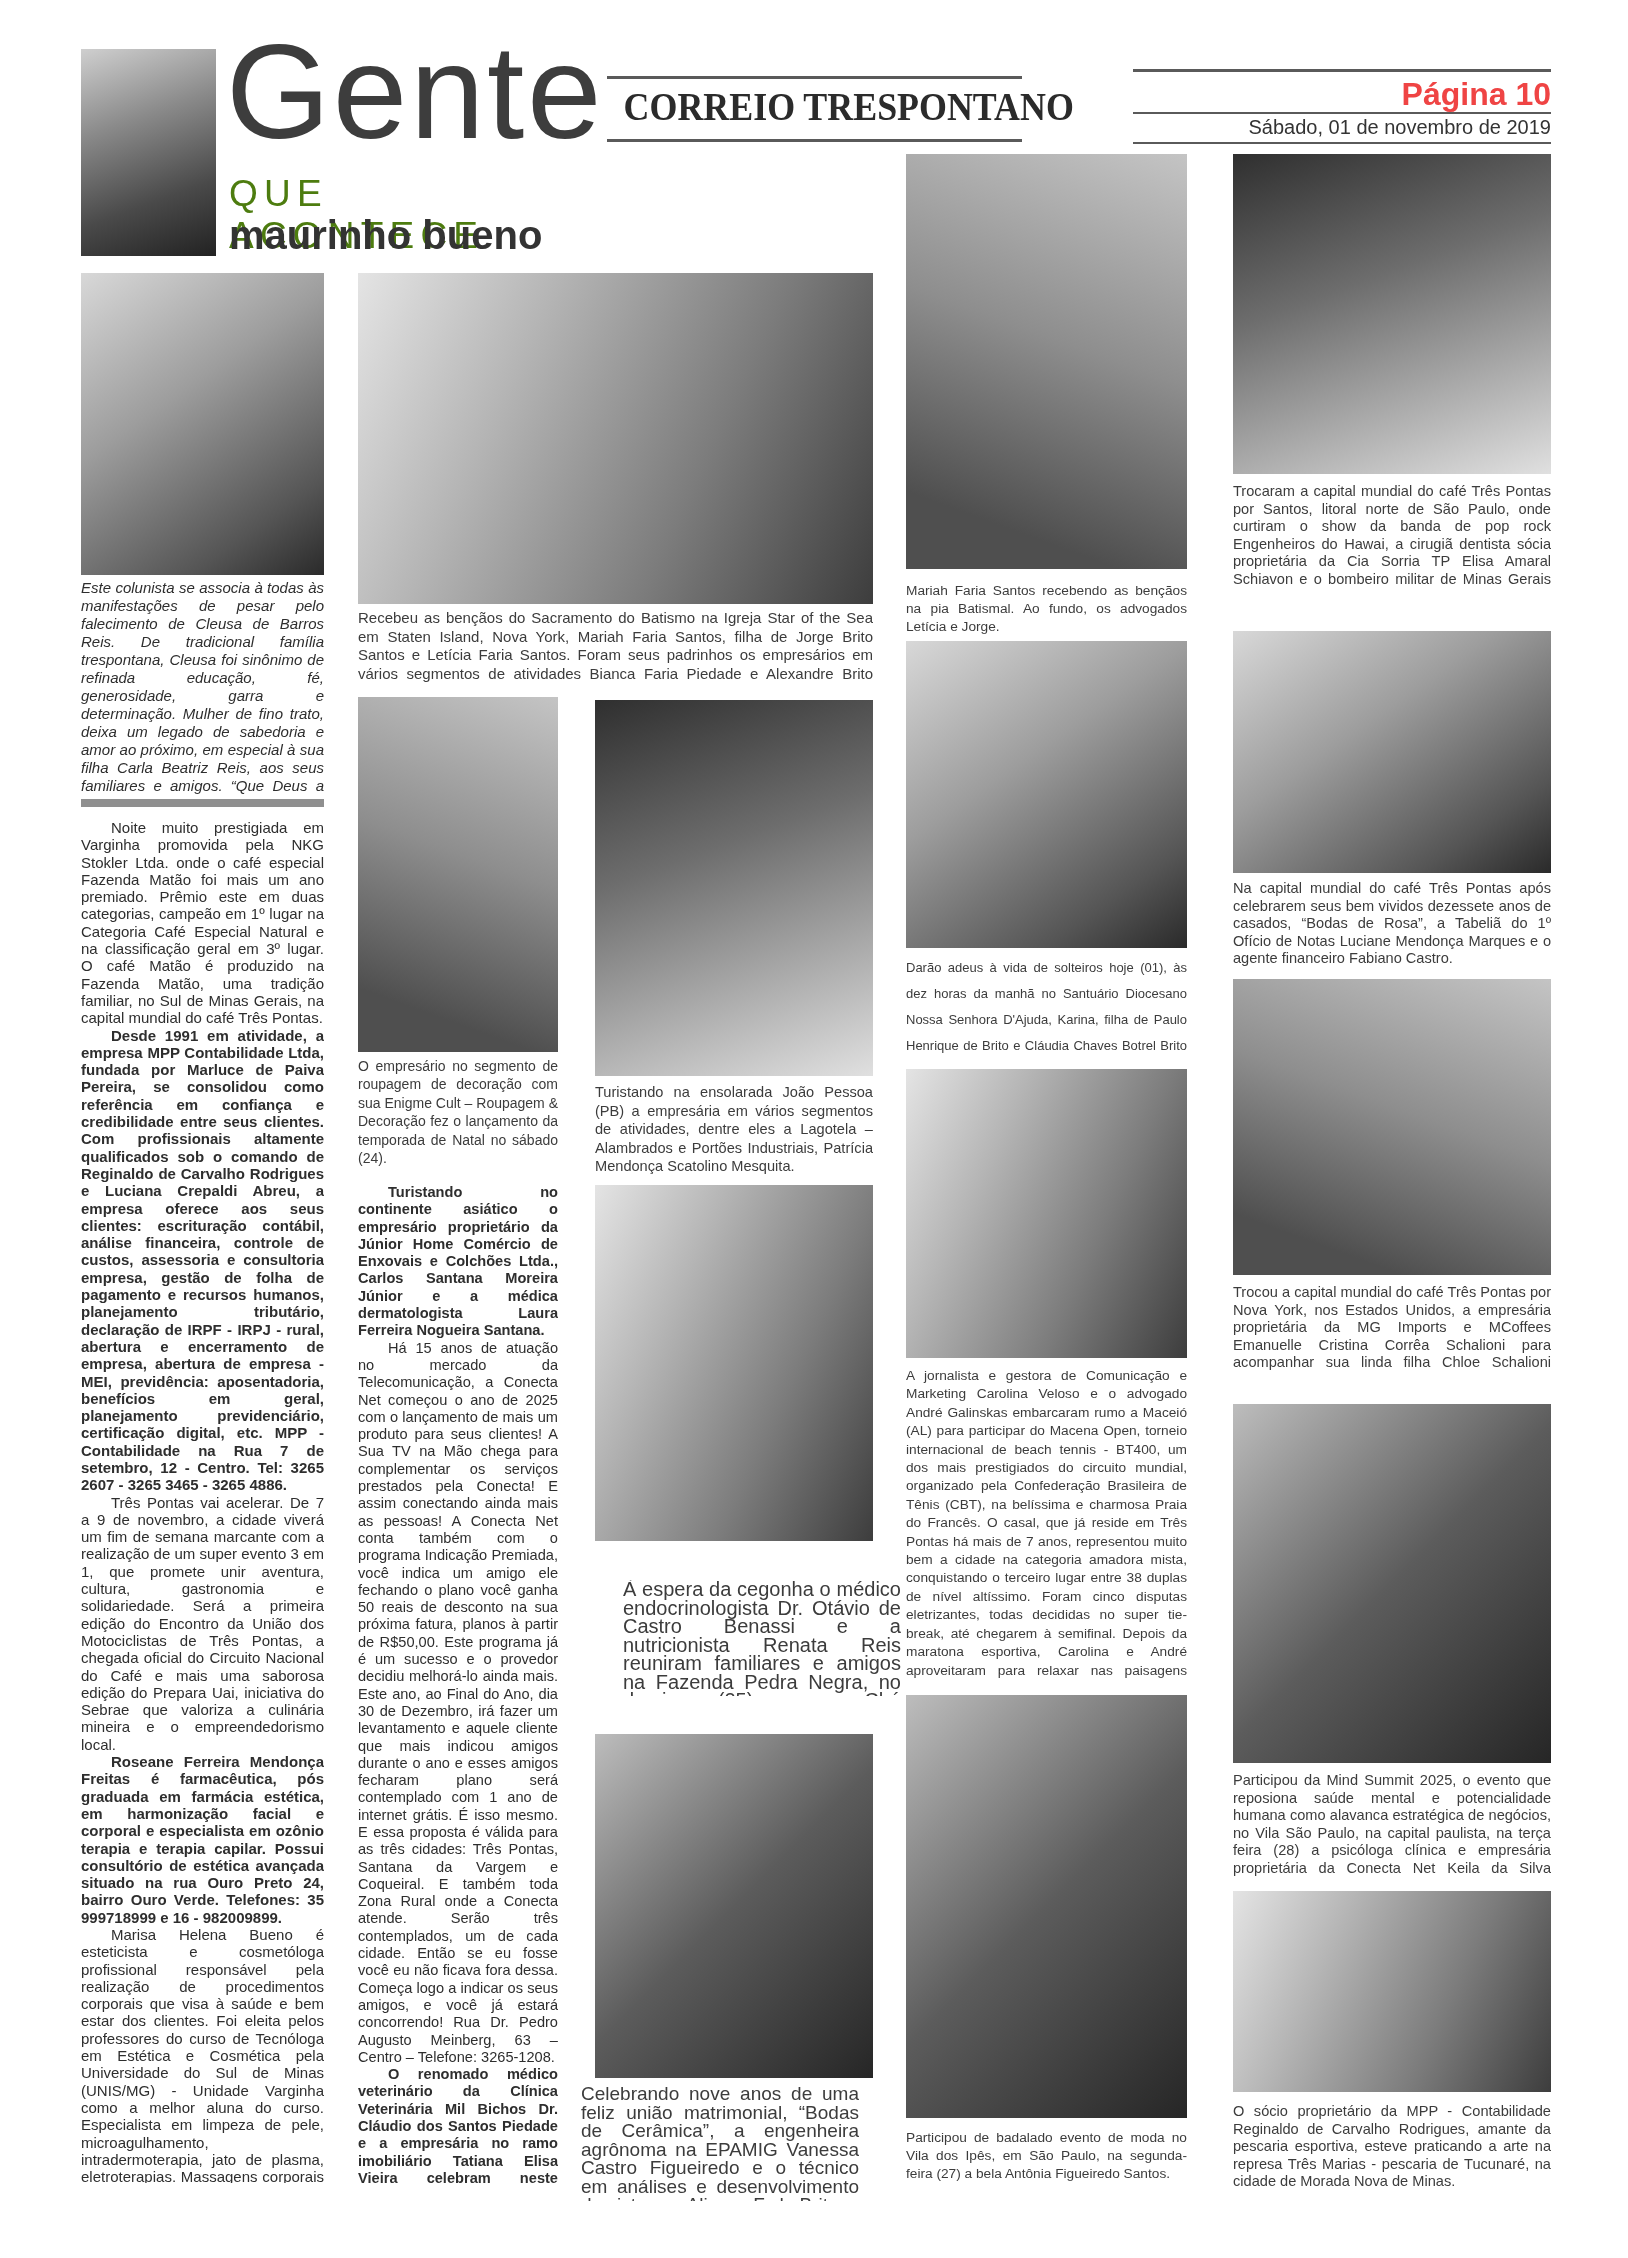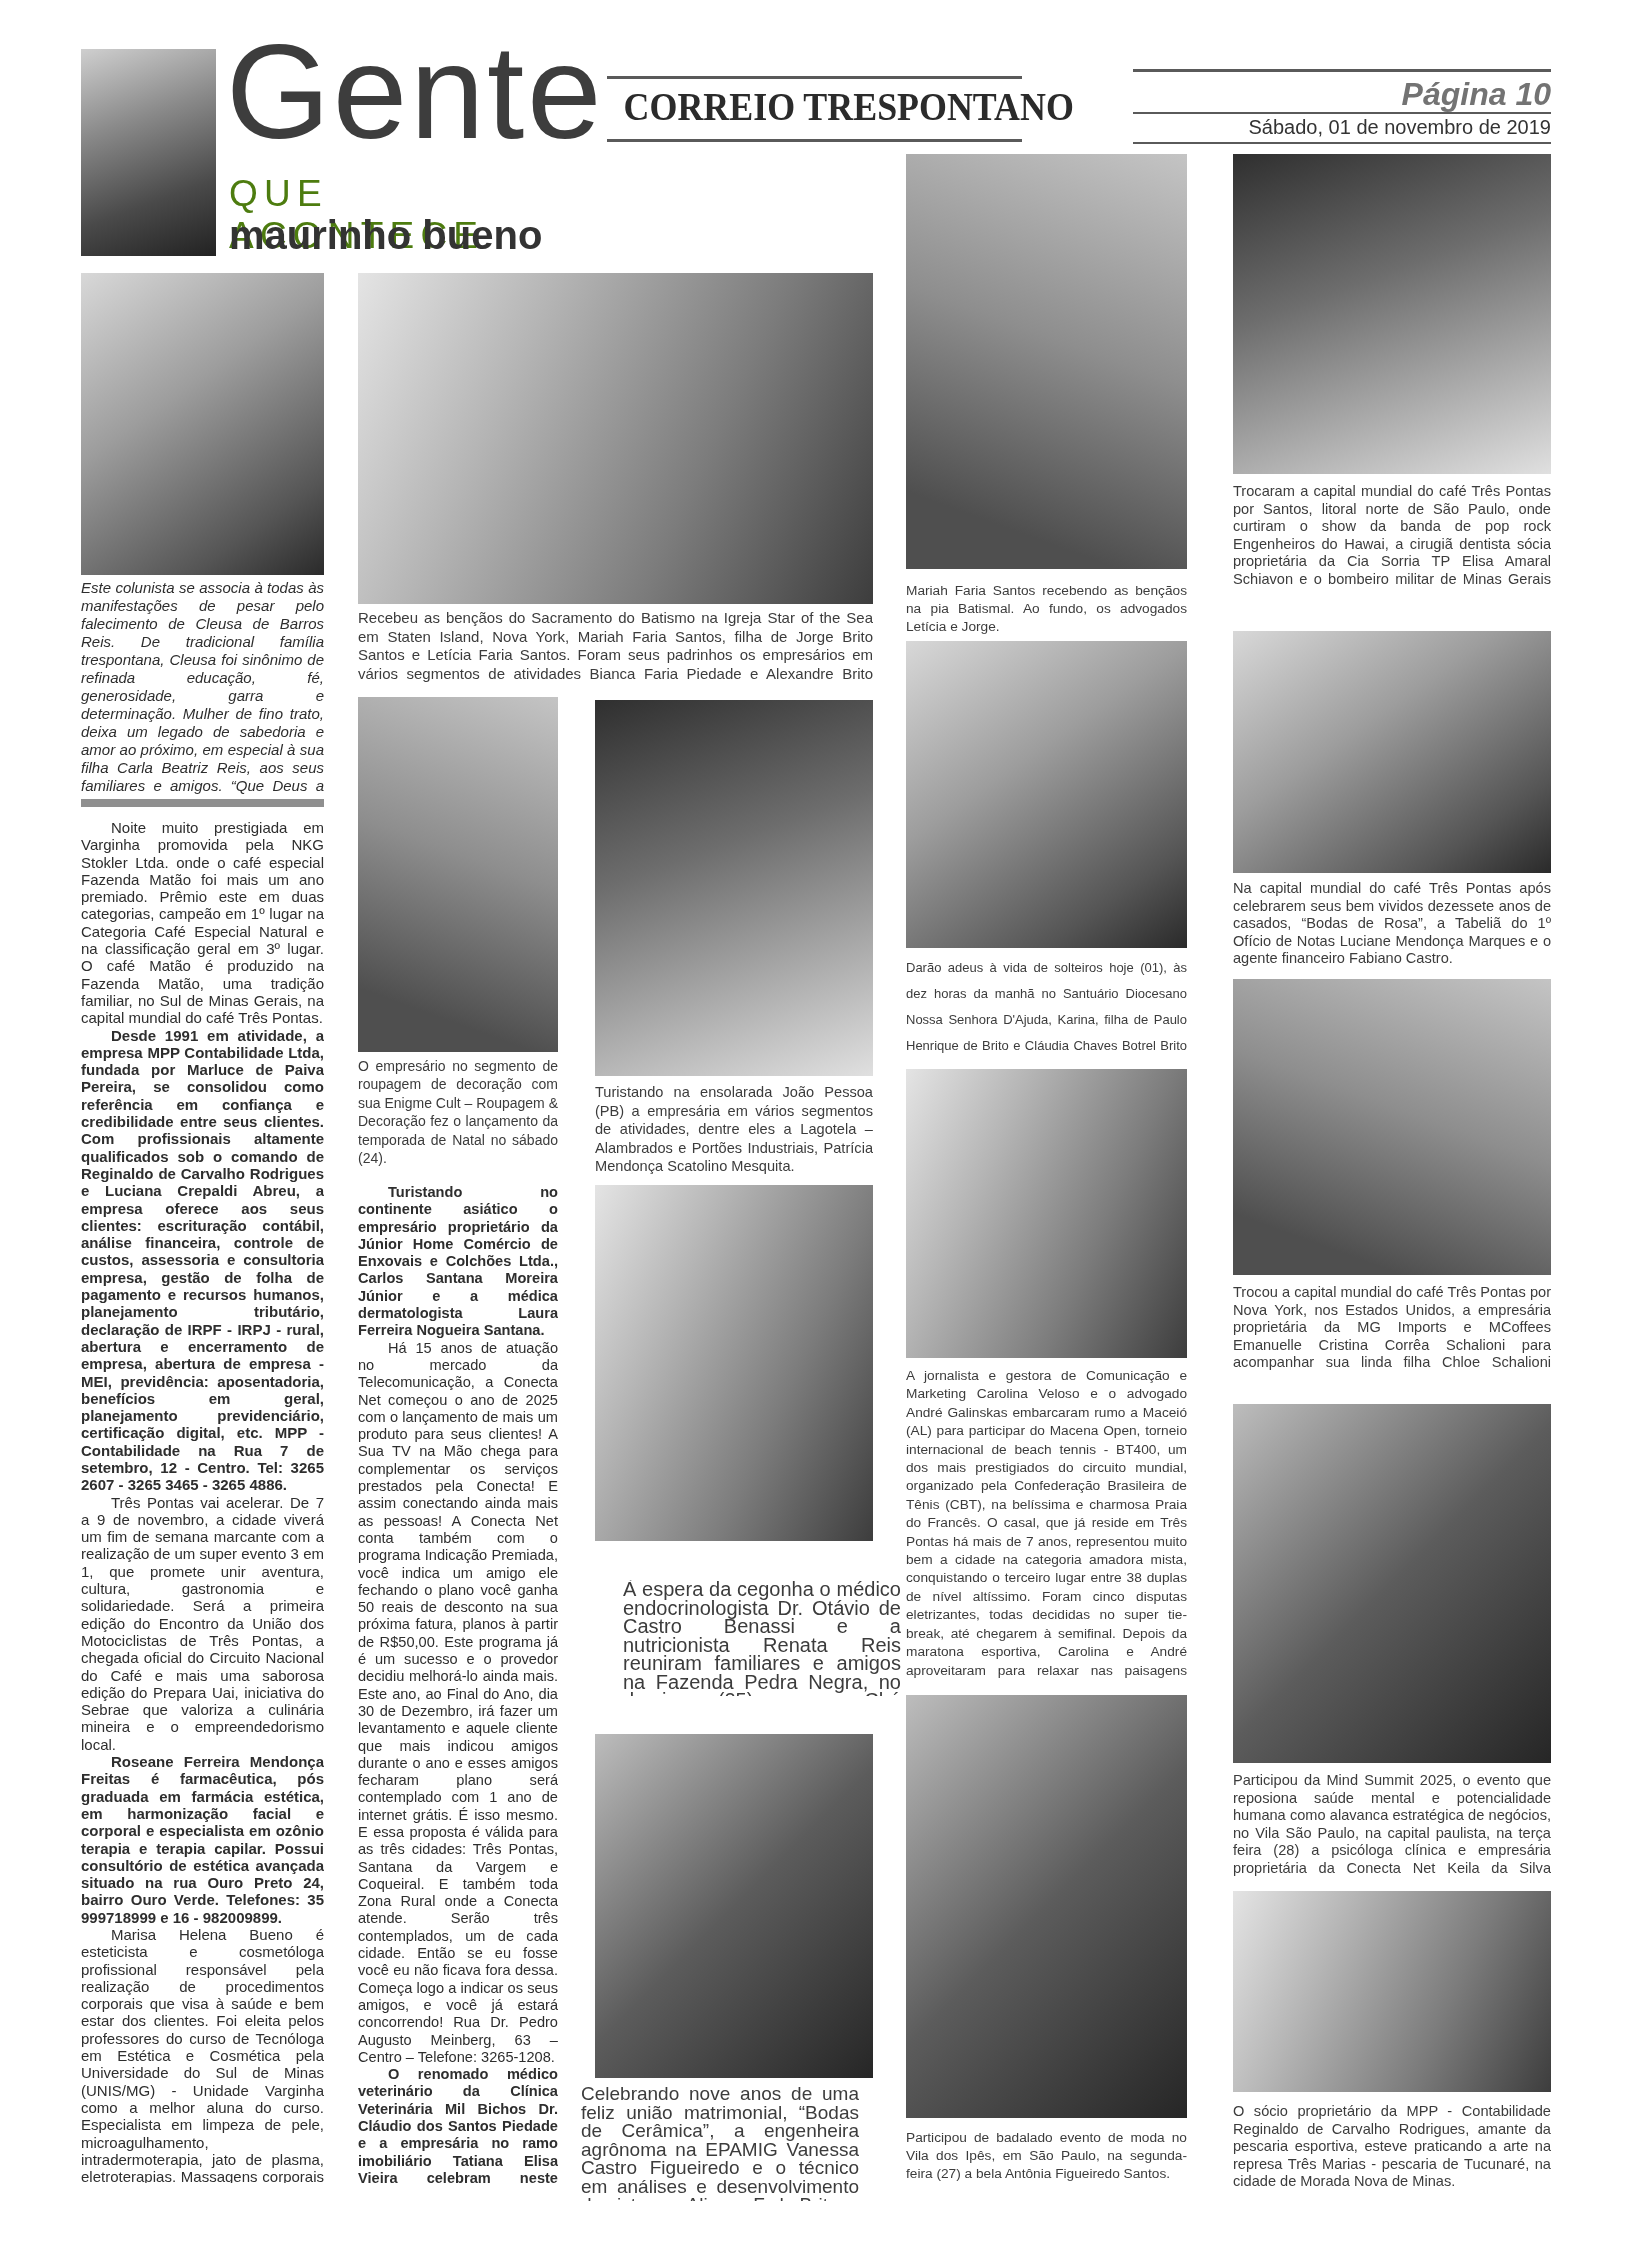--- a/index.html
+++ b/index.html
@@ -18,21 +18,21 @@
   .rule{background:#5a5a5a;height:2.6px;}
   #mast-rule-top{left:607px;top:76px;width:415px;}
   #mast-rule-bot{left:607px;top:139px;width:415px;}
   #masthead{left:607px;top:84px;width:415px;text-align:center;
     font-family:"Liberation Serif", serif;font-weight:bold;font-size:39px;color:#2b2b2b;
     transform:scaleX(0.92);transform-origin:center;letter-spacing:0px;white-space:nowrap;}
   #pg-rule-top{left:1133px;top:69px;width:418px;}
   #pg-rule-mid{left:1133px;top:112px;width:418px;height:1.8px;}
   #pg-rule-bot{left:1133px;top:142px;width:418px;height:1.8px;}
   #page-number{left:1133px;top:76px;width:418px;text-align:right;font-size:32px;
-    font-weight:bold;color:#737373;font-style:italic;}
+    font-weight:bold;color:#ef4444;}
   #page-date{left:1133px;top:116px;width:418px;text-align:right;font-size:20px;color:#333;}
   
   .photo{background:#9a9a9a;}
   .ph-a{background:linear-gradient(145deg,#d8d8d8,#9d9d9d 40%,#555 80%,#2a2a2a);}
   .ph-b{background:linear-gradient(115deg,#e4e4e4,#b5b5b5 30%,#7c7c7c 65%,#3d3d3d);}
   .ph-c{background:linear-gradient(200deg,#c4c4c4,#8e8e8e 45%,#4f4f4f 85%);}
   .ph-d{background:linear-gradient(160deg,#2f2f2f,#6d6d6d 40%,#b0b0b0 75%,#e0e0e0);}
   .ph-e{background:linear-gradient(135deg,#bdbdbd 0%,#5c5c5c 50%,#262626 100%);}
   
   .justify{text-align:justify;}

